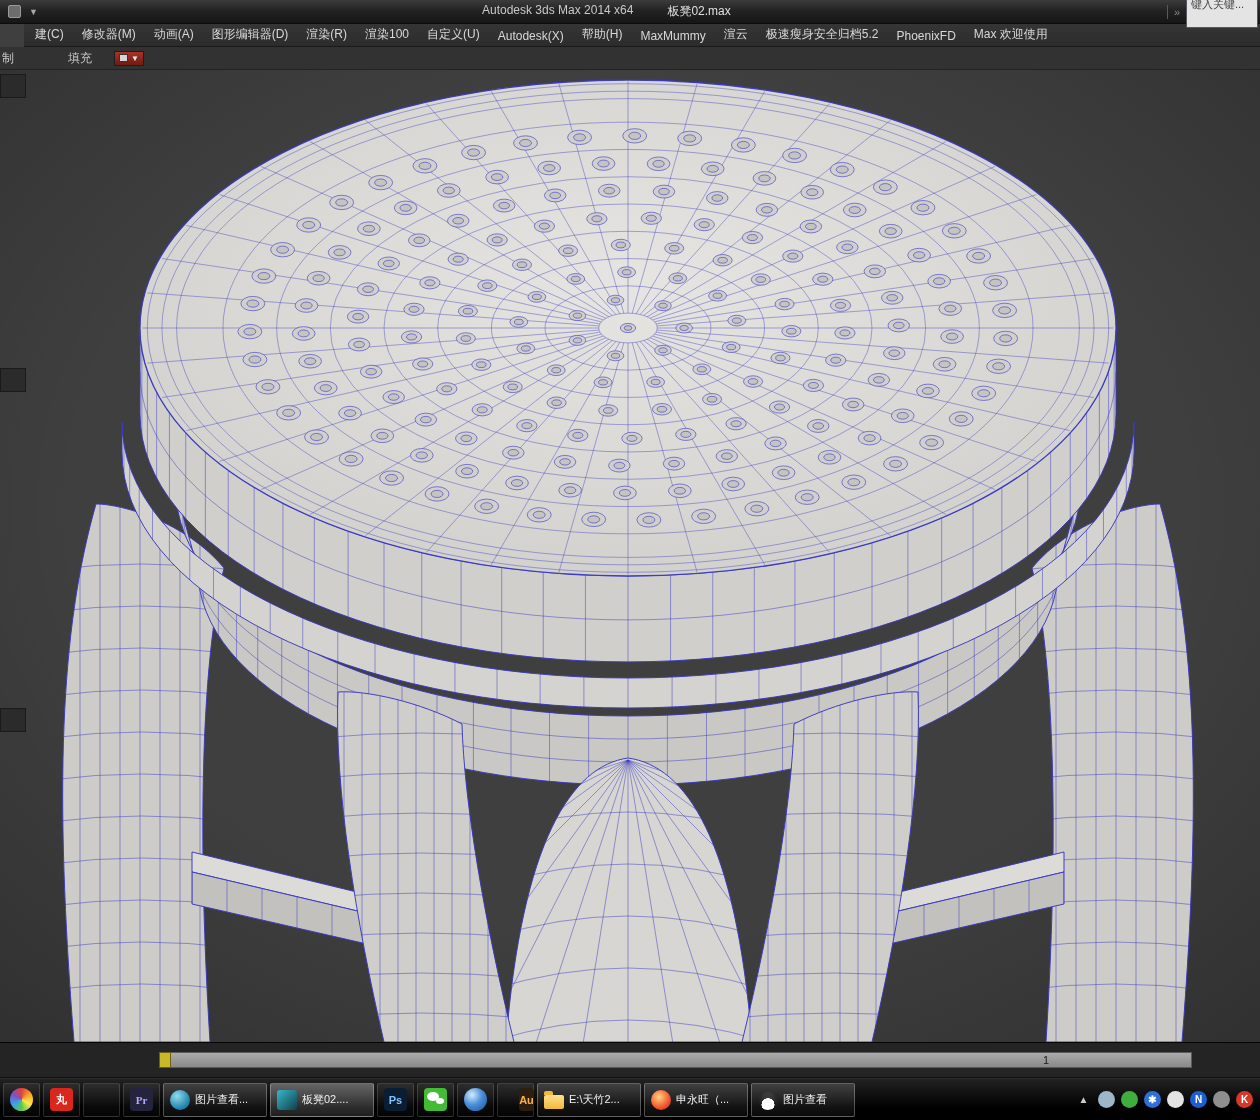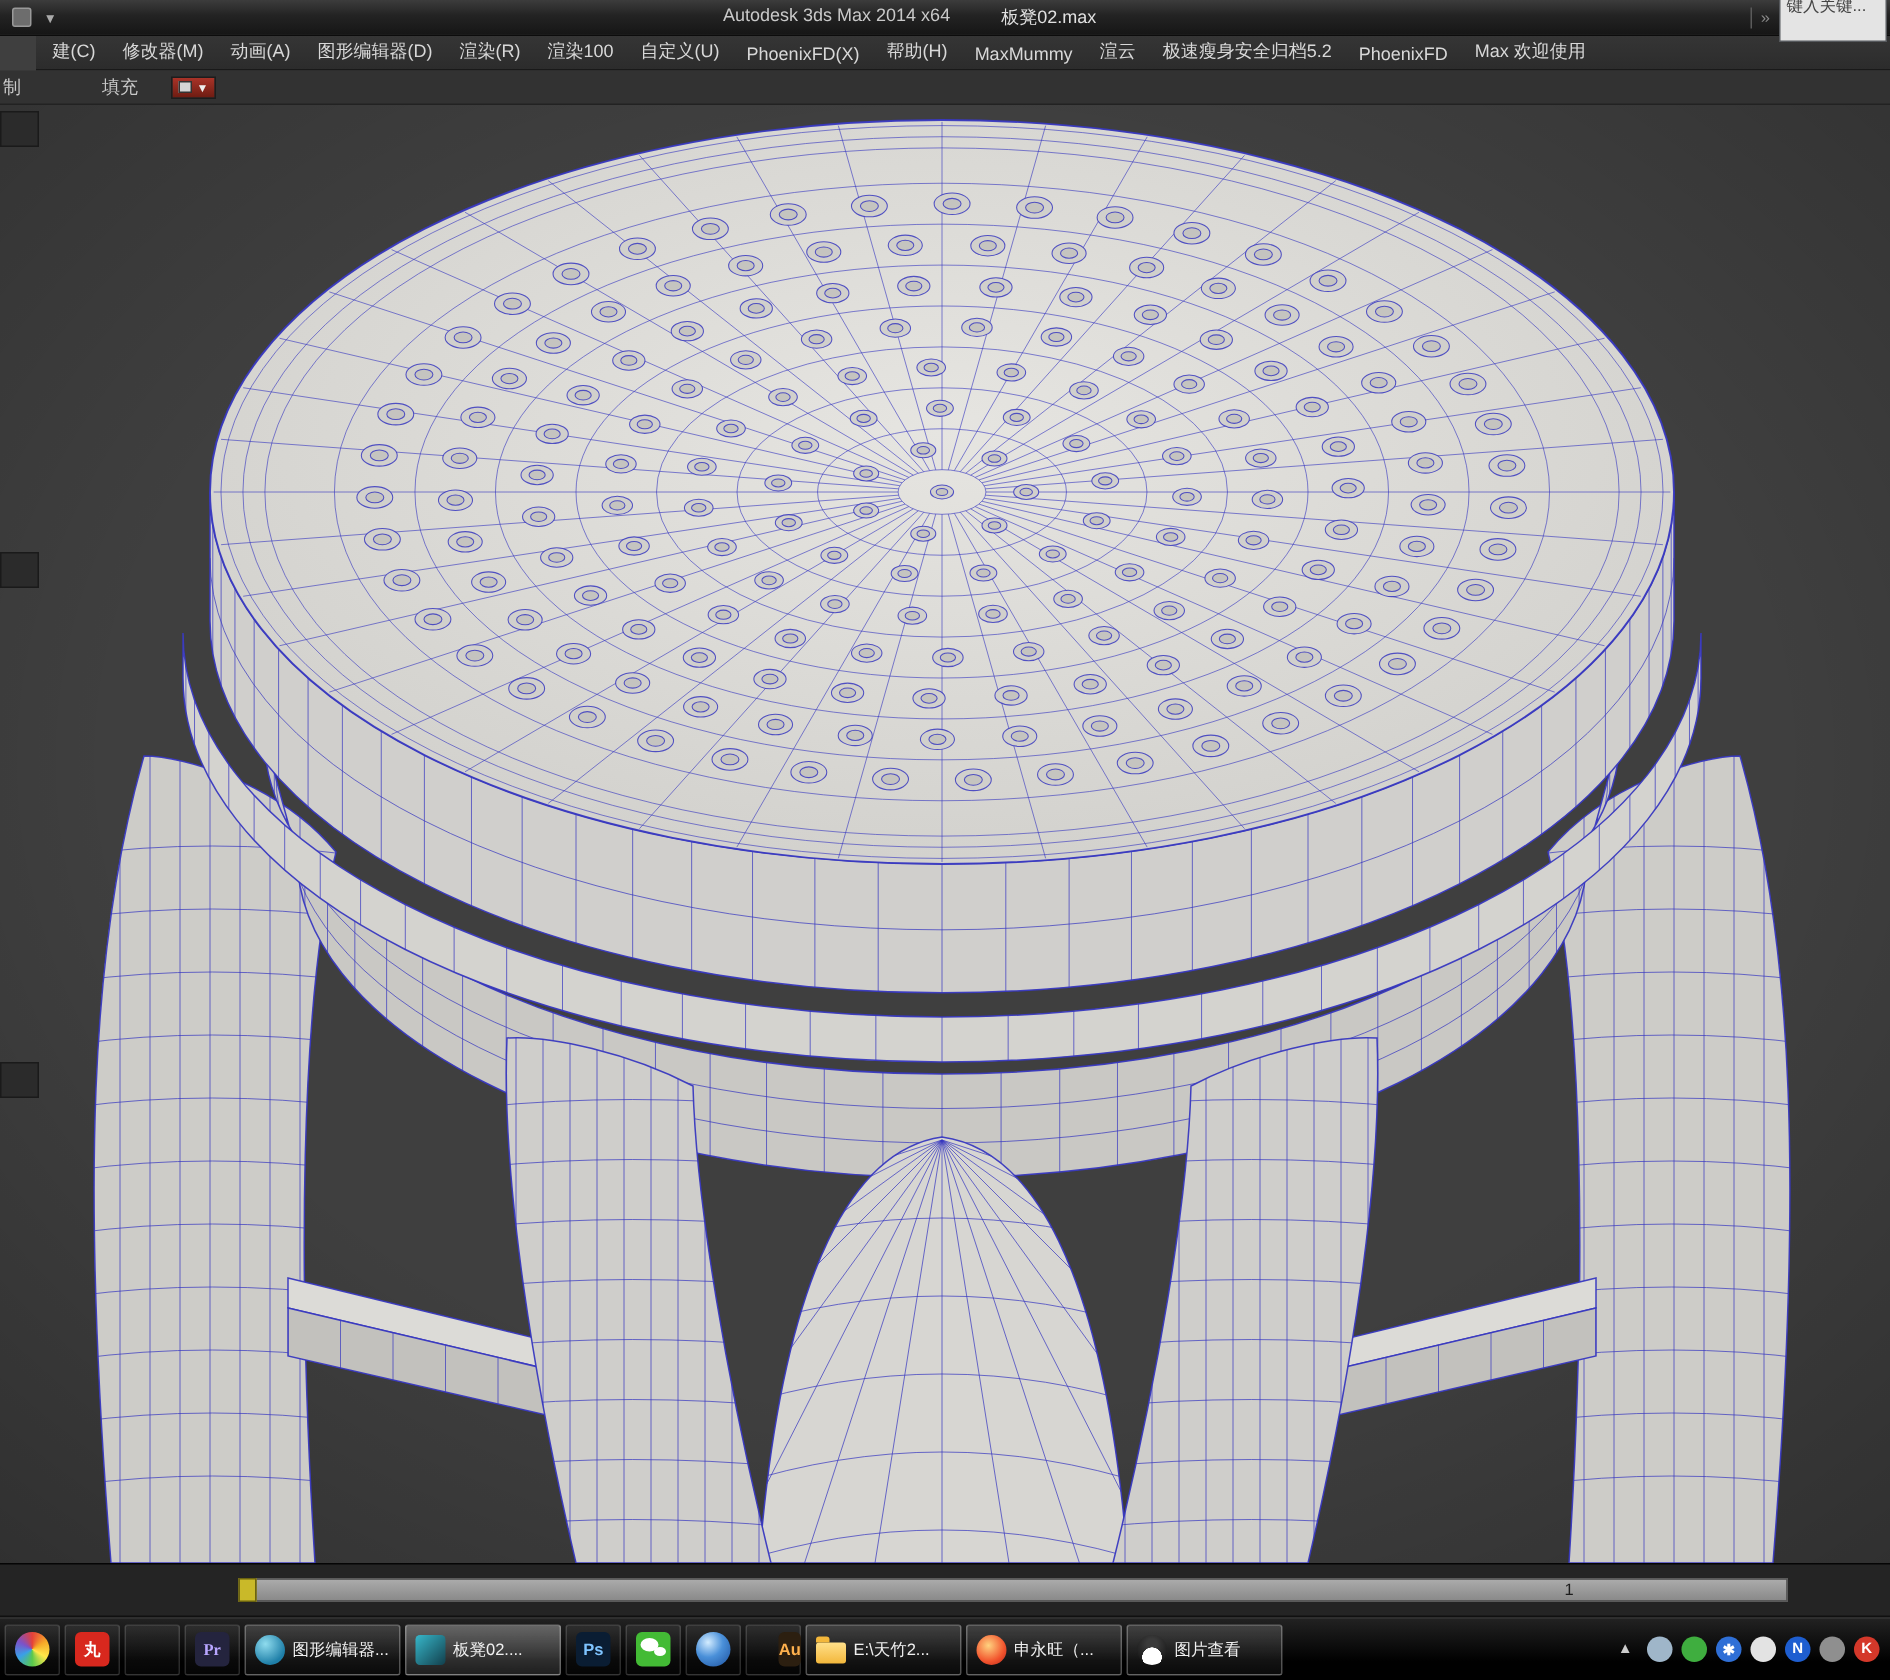--- a/index.html
+++ b/index.html
@@ -103,21 +103,21 @@
   </div>
 
   <div class="menubar" id="menubar">
       <span class="menu-item">建(C)</span>
       <span class="menu-item">修改器(M)</span>
       <span class="menu-item">动画(A)</span>
       <span class="menu-item">图形编辑器(D)</span>
       <span class="menu-item">渲染(R)</span>
       <span class="menu-item">渲染100</span>
       <span class="menu-item">自定义(U)</span>
-      <span class="menu-item">PhoenixFD(X)</span>
+      <span class="menu-item">Autodesk(X)</span>
       <span class="menu-item">帮助(H)</span>
       <span class="menu-item">MaxMummy</span>
       <span class="menu-item">渲云</span>
       <span class="menu-item">极速瘦身安全归档5.2</span>
       <span class="menu-item">PhoenixFD</span>
       <span class="menu-item">Max 欢迎使用</span>
     </div>
 
   <div class="toolbar2">
     <span class="t2-a">制</span>
@@ -857,21 +857,21 @@
           <span></span>
           <span></span>
           <span></span>
         </div>
       </div>
       <div class="tb-icon">
         <div class="ic" style="background: rgb(36, 36, 62); color: rgb(184, 166, 255); font-family: Liberation Serif, serif;">Pr</div>
       </div>
       <div class="tb-win">
         <div class="wic teal-circle"></div>
-        <span class="lbl">图形编辑器...</span>
+        <span class="lbl">图片查看...</span>
       </div>
       <div class="tb-win active">
         <div class="wic max"></div>
         <span class="lbl">板凳02....</span>
       </div>
       <div class="tb-icon">
         <div class="ic" style="background: rgb(10, 29, 51); color: rgb(127, 196, 255);">Ps</div>
       </div>
       <div class="tb-icon">
         <div class="ic wechat" style="background: rgb(67, 187, 53);"></div>

